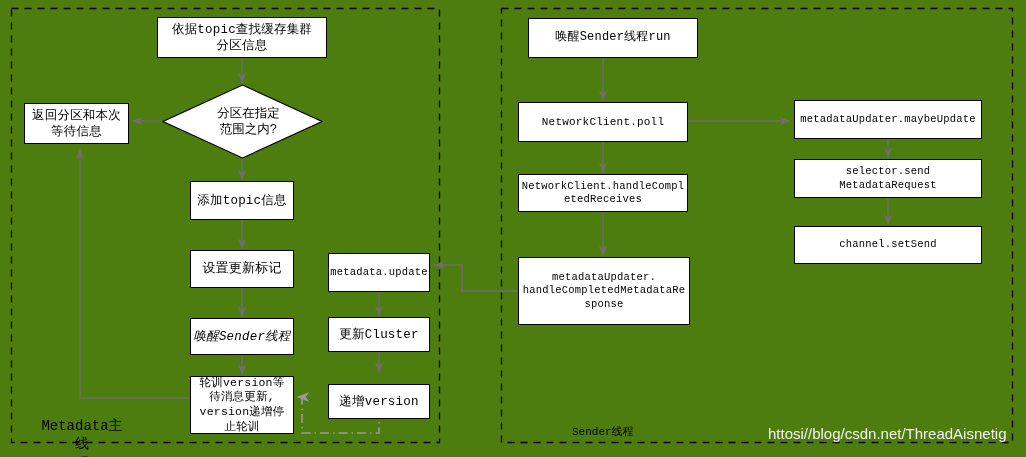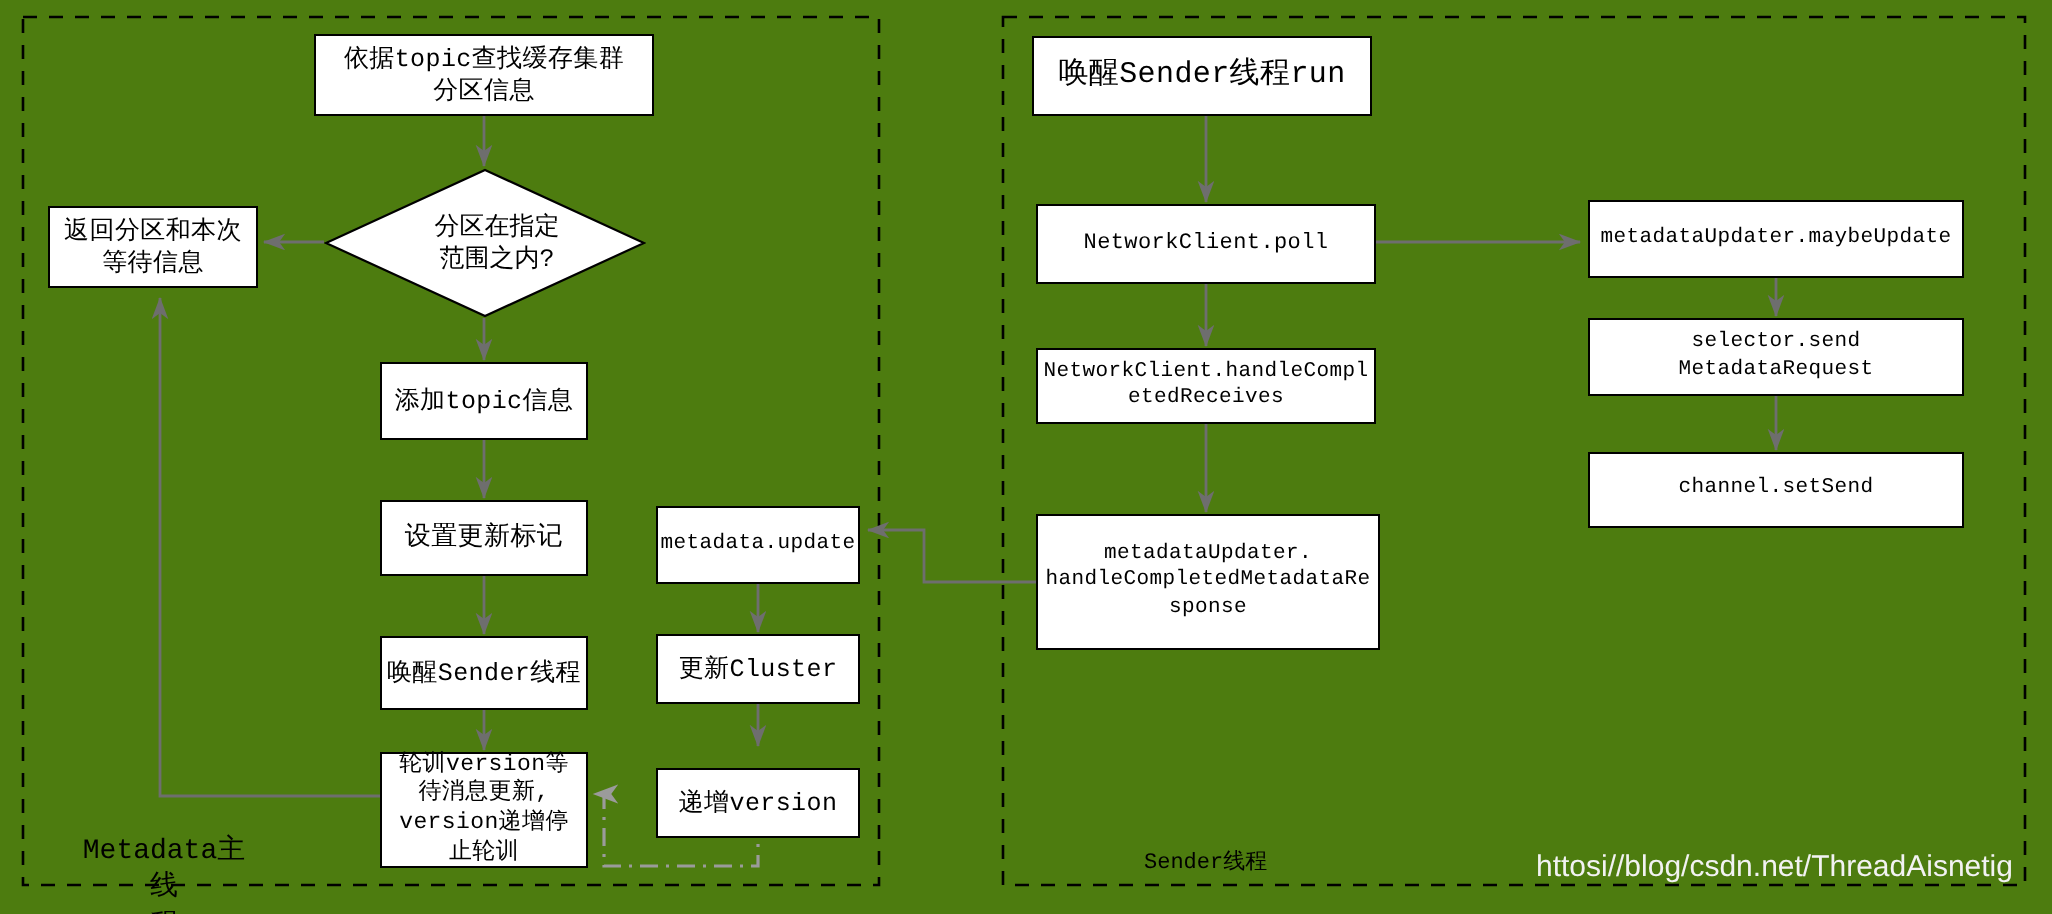--- a/index.html
+++ b/index.html
@@ -121,21 +121,21 @@
   </div>
 
   <div class="node" style="left:190px;top:181px;width:104px;height:39px;font-size:12.5px;">
     <span>添加topic信息</span>
   </div>
 
   <div class="node" style="left:190px;top:250px;width:104px;height:38px;font-size:13px;">
     <span>设置更新标记</span>
   </div>
 
-  <div class="node" style="left:190px;top:318px;width:104px;height:37px;font-size:12.5px;">
+  <div class="node" style="left:190px;top:318px;width:104px;height:37px;font-size:12.5px;font-style:italic;">
     <span>唤醒Sender线程</span>
   </div>
 
   <div class="node" style="left:190px;top:376px;width:104px;height:58px;font-size:11.5px;">
     <span>轮训version等
 待消息更新,
 version递增停
 止轮训</span>
   </div>
 
@@ -144,21 +144,21 @@
   </div>
 
   <div class="node" style="left:328px;top:317px;width:102px;height:35px;font-size:12.5px;">
     <span>更新Cluster</span>
   </div>
 
   <div class="node" style="left:328px;top:384px;width:102px;height:35px;font-size:12.5px;">
     <span>递增version</span>
   </div>
 
-  <div class="node" style="left:516px;top:18px;width:170px;height:40px;font-size:15px;">
+  <div class="node" style="left:528px;top:18px;width:170px;height:40px;font-size:12px;">
     <span>唤醒Sender线程run</span>
   </div>
 
   <div class="node" style="left:518px;top:102px;width:170px;height:40px;font-size:11px;">
     <span>NetworkClient.poll</span>
   </div>
 
   <div class="node" style="left:518px;top:257px;width:172px;height:68px;font-size:10.5px;">
     <span>metadataUpdater.
 handleCompletedMetadataRe

